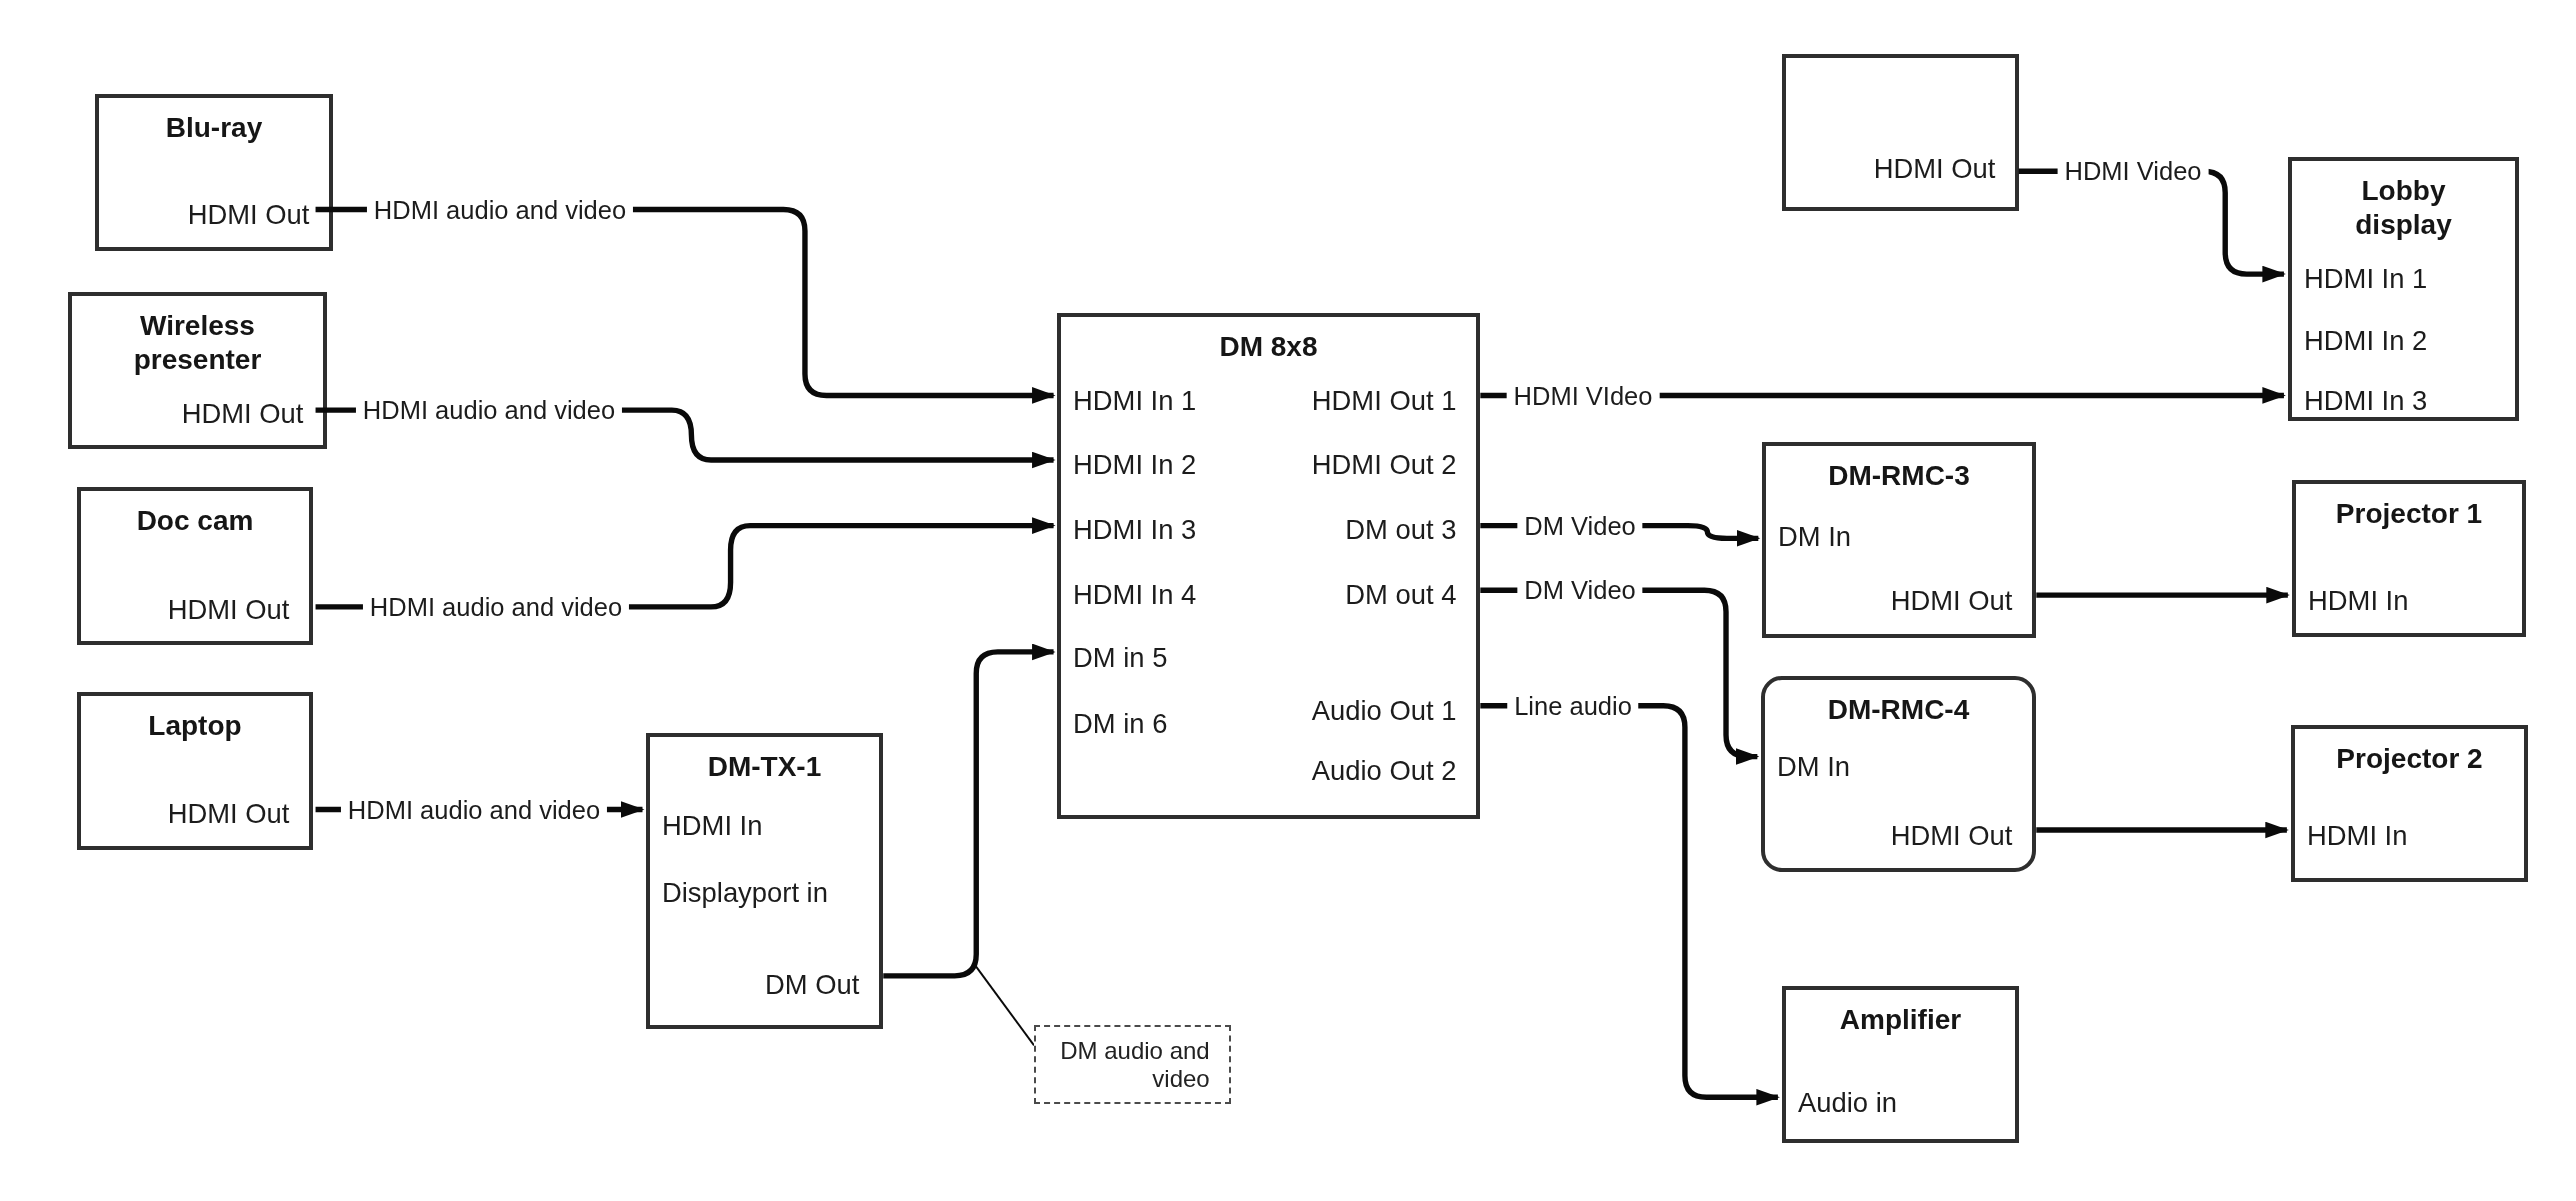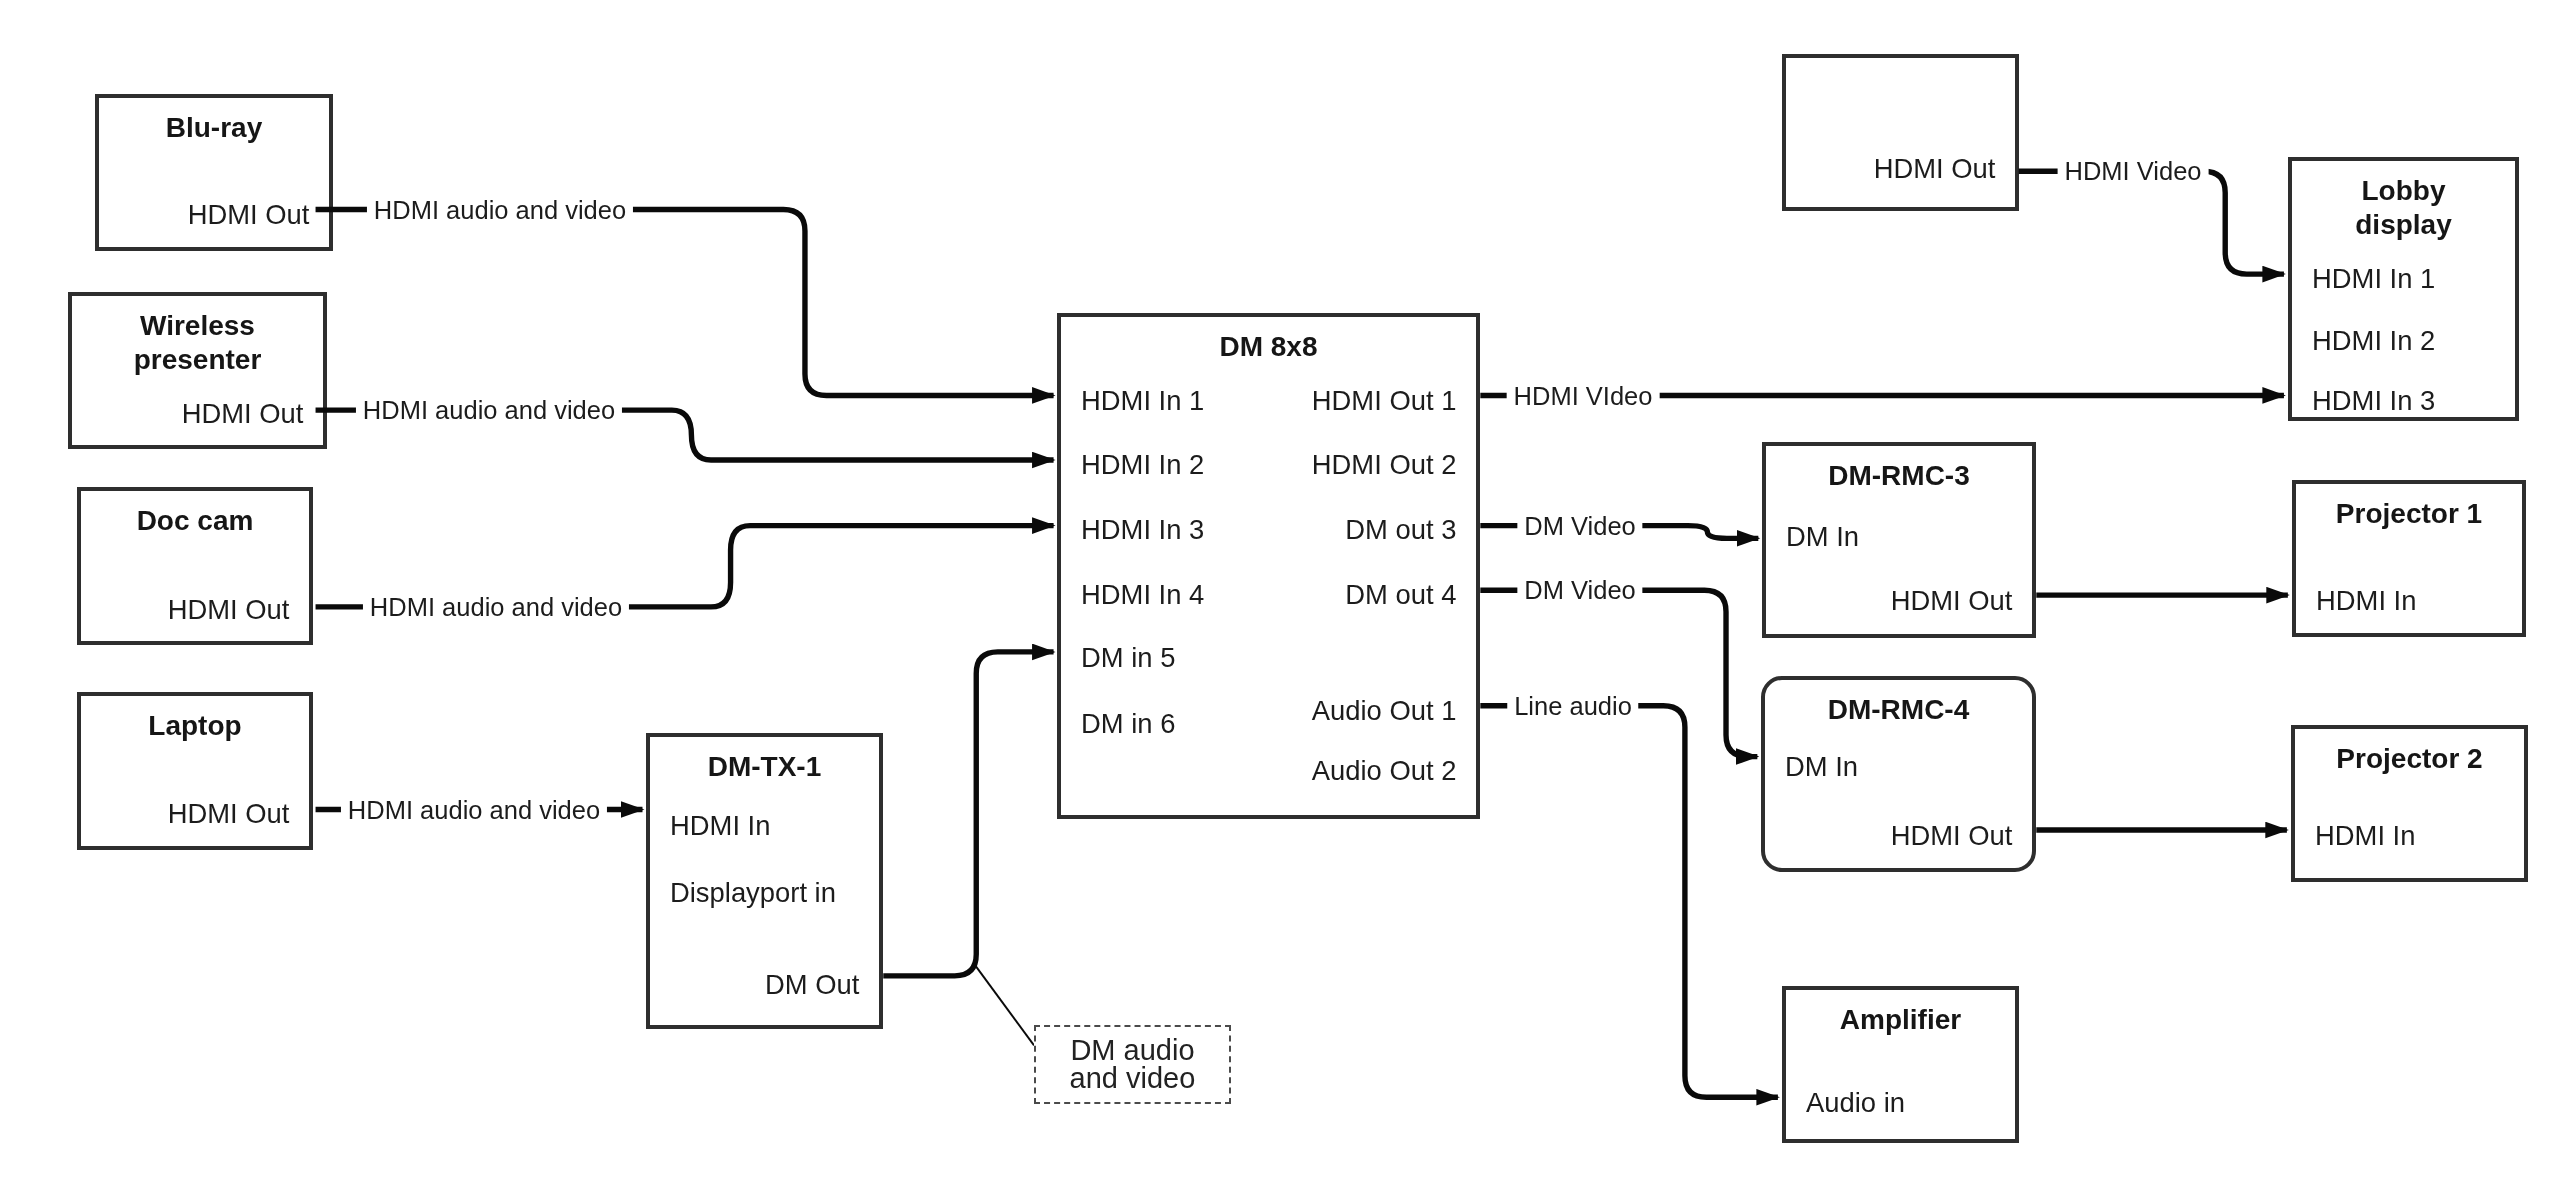--- a/index.html
+++ b/index.html
@@ -28,40 +28,40 @@
   }
   .title .tw{display:inline-block;}
   .w2 .tw{max-width:62%;}
   .port{
     position:absolute;
     font-size:27.4px;line-height:29px;
     transform:translateY(-50%);
     white-space:nowrap;
     color:#1c1c1c;
   }
-  .pl{left:20px;text-align:right;}
+  .pl{left:12px;text-align:right;}
   .pr{right:19.6px;text-align:right;}
   .edge-label{
     position:absolute;
     transform:translate(-50%,-50%);
     background:#ffffff;
     padding:0 6.9px;
     font-size:25.5px;line-height:29px;
     white-space:nowrap;
     z-index:3;
     color:#1c1c1c;
   }
   .note{
     position:absolute;
     left:1034px;top:1025px;width:197px;height:79px;
     border:2px dashed #4a4a4a;
     box-sizing:border-box;
     display:flex;align-items:center;justify-content:center;
-    text-align:center;
-    font-size:29px;line-height:27.4px;
+    text-align:right;
+    font-size:24px;line-height:27.4px;
     z-index:3;
     background:#ffffff;
     color:#222;
   }
   .note .tw{max-width:80%;}
   
   .n-bluray   {left:77px;  top:94px;  width:238px; height:157px;margin-left:18px;}
   .n-wireless {left:68px;  top:292px; width:259px; height:157px;}
   .n-doccam   {left:77px;  top:487px; width:236px; height:158px;padding-left:36px;}
   .n-laptop   {left:77px;  top:692px; width:236px; height:158px;}

